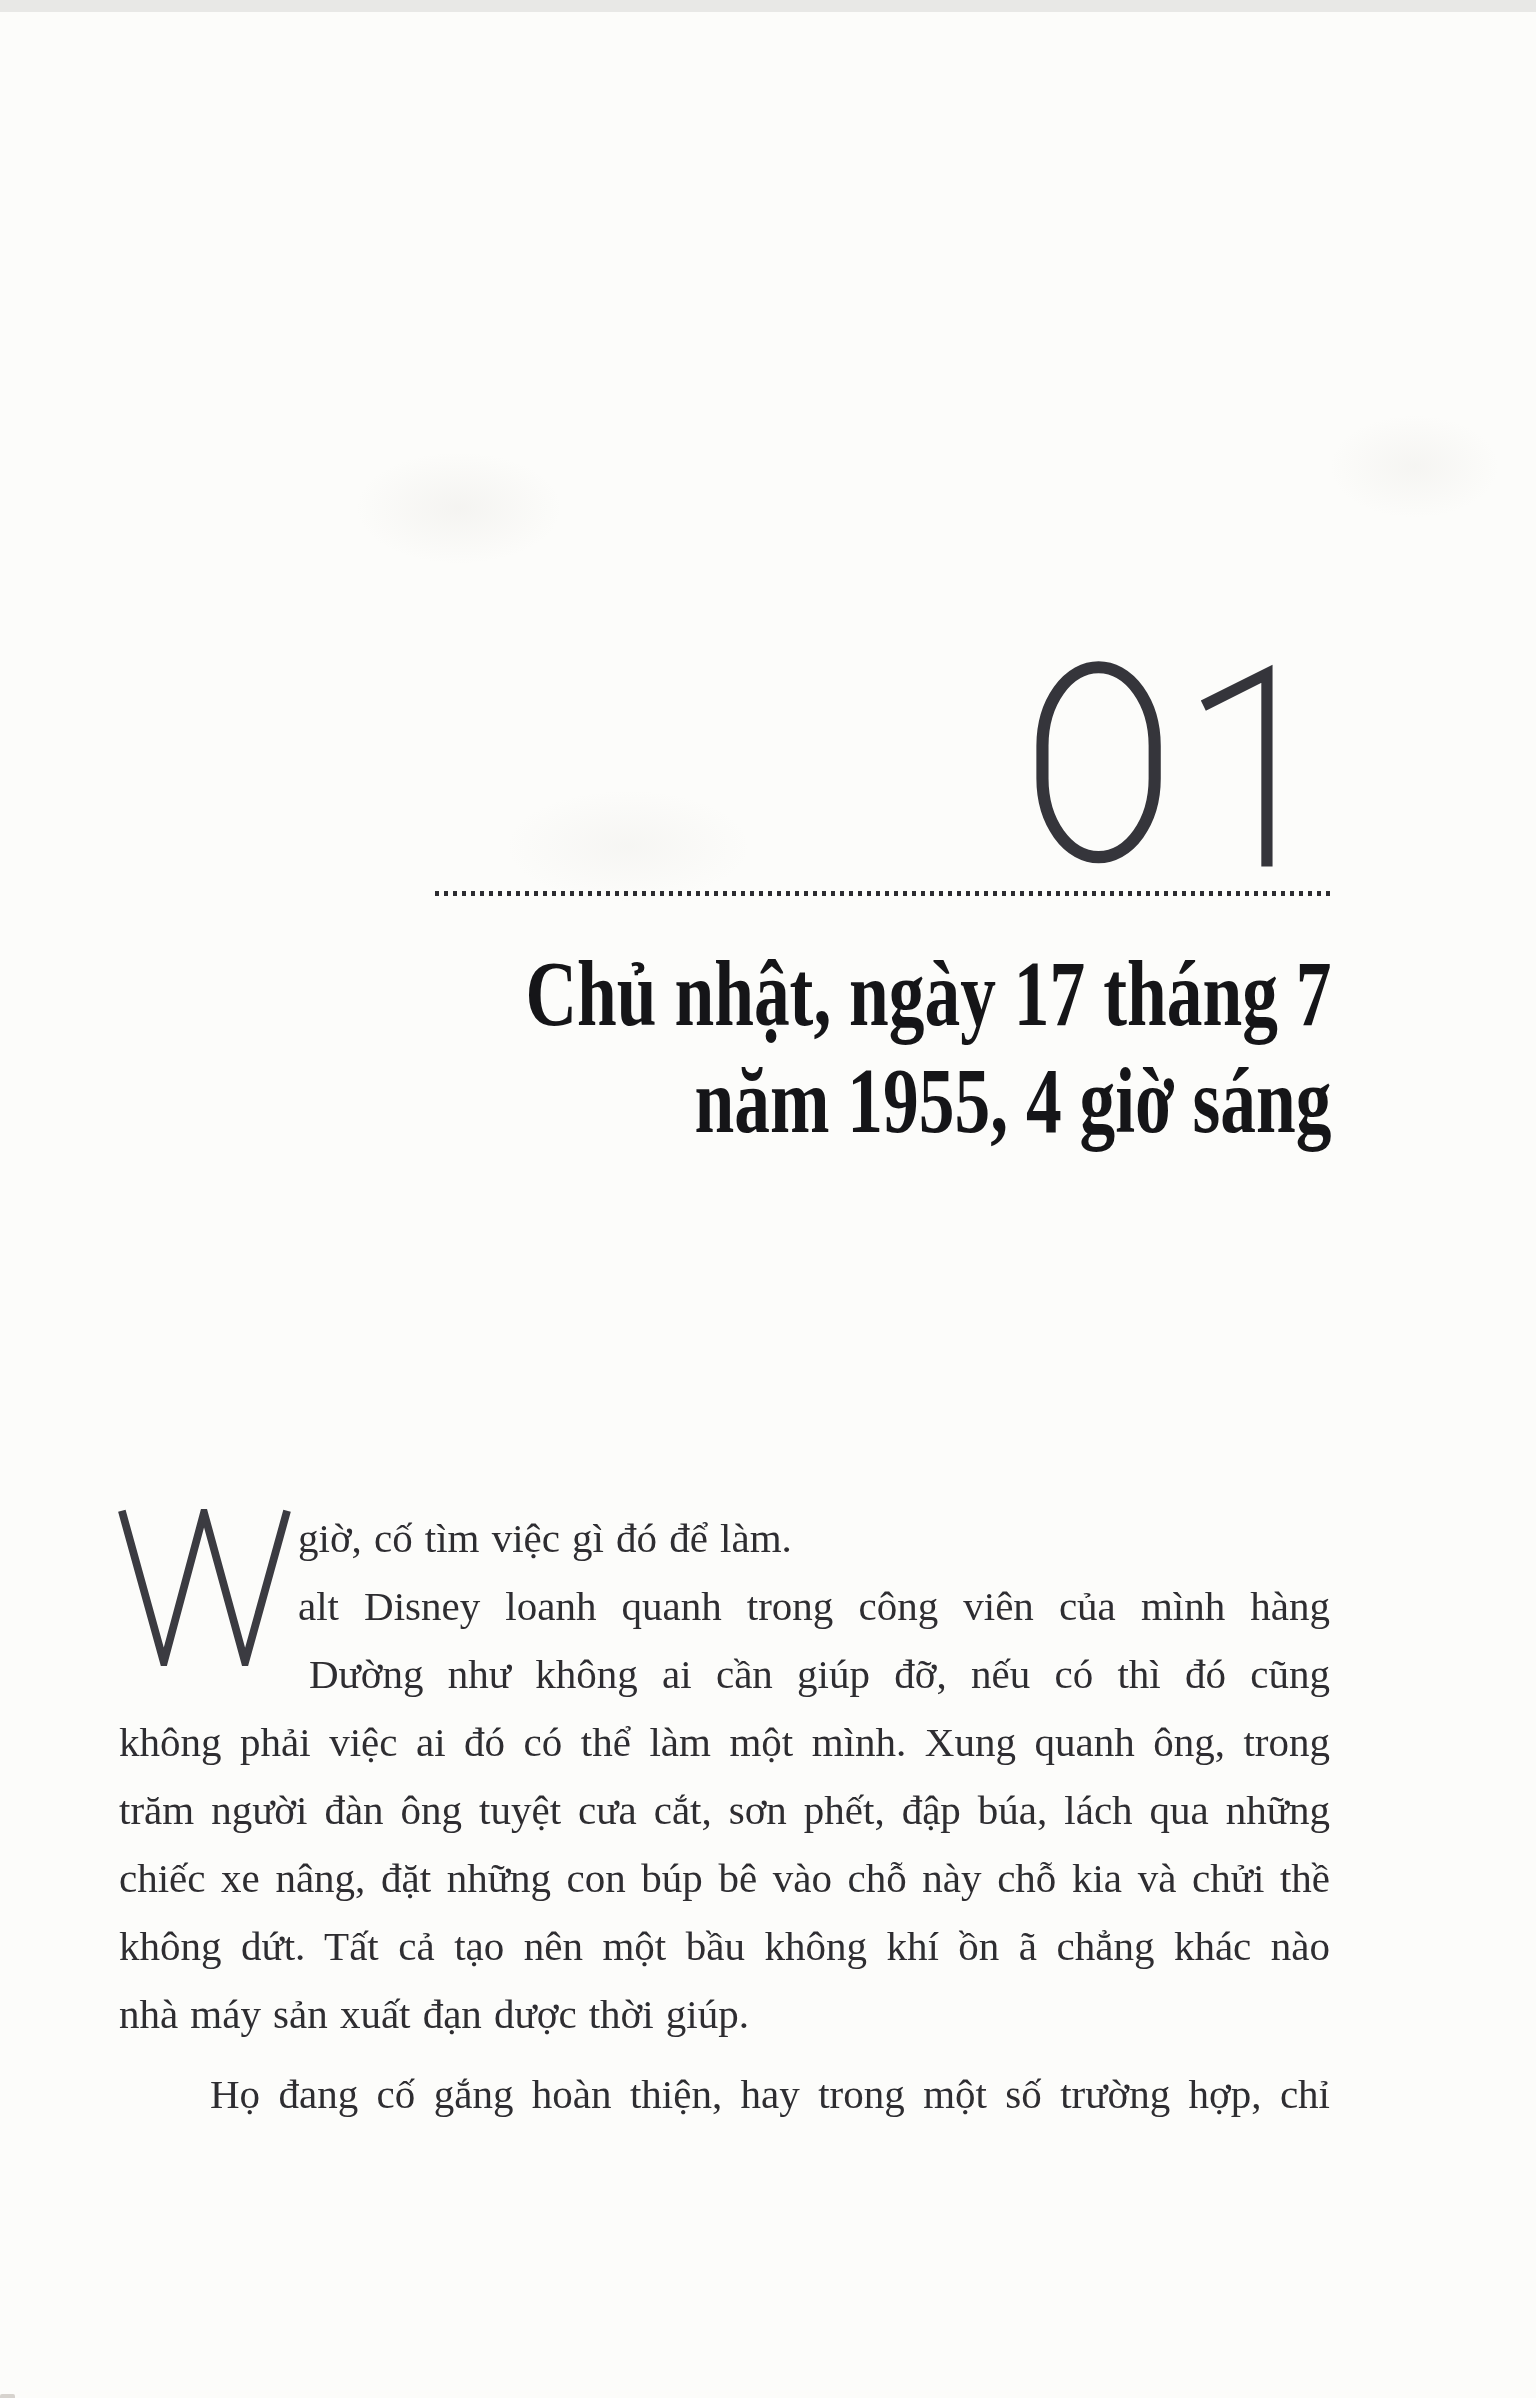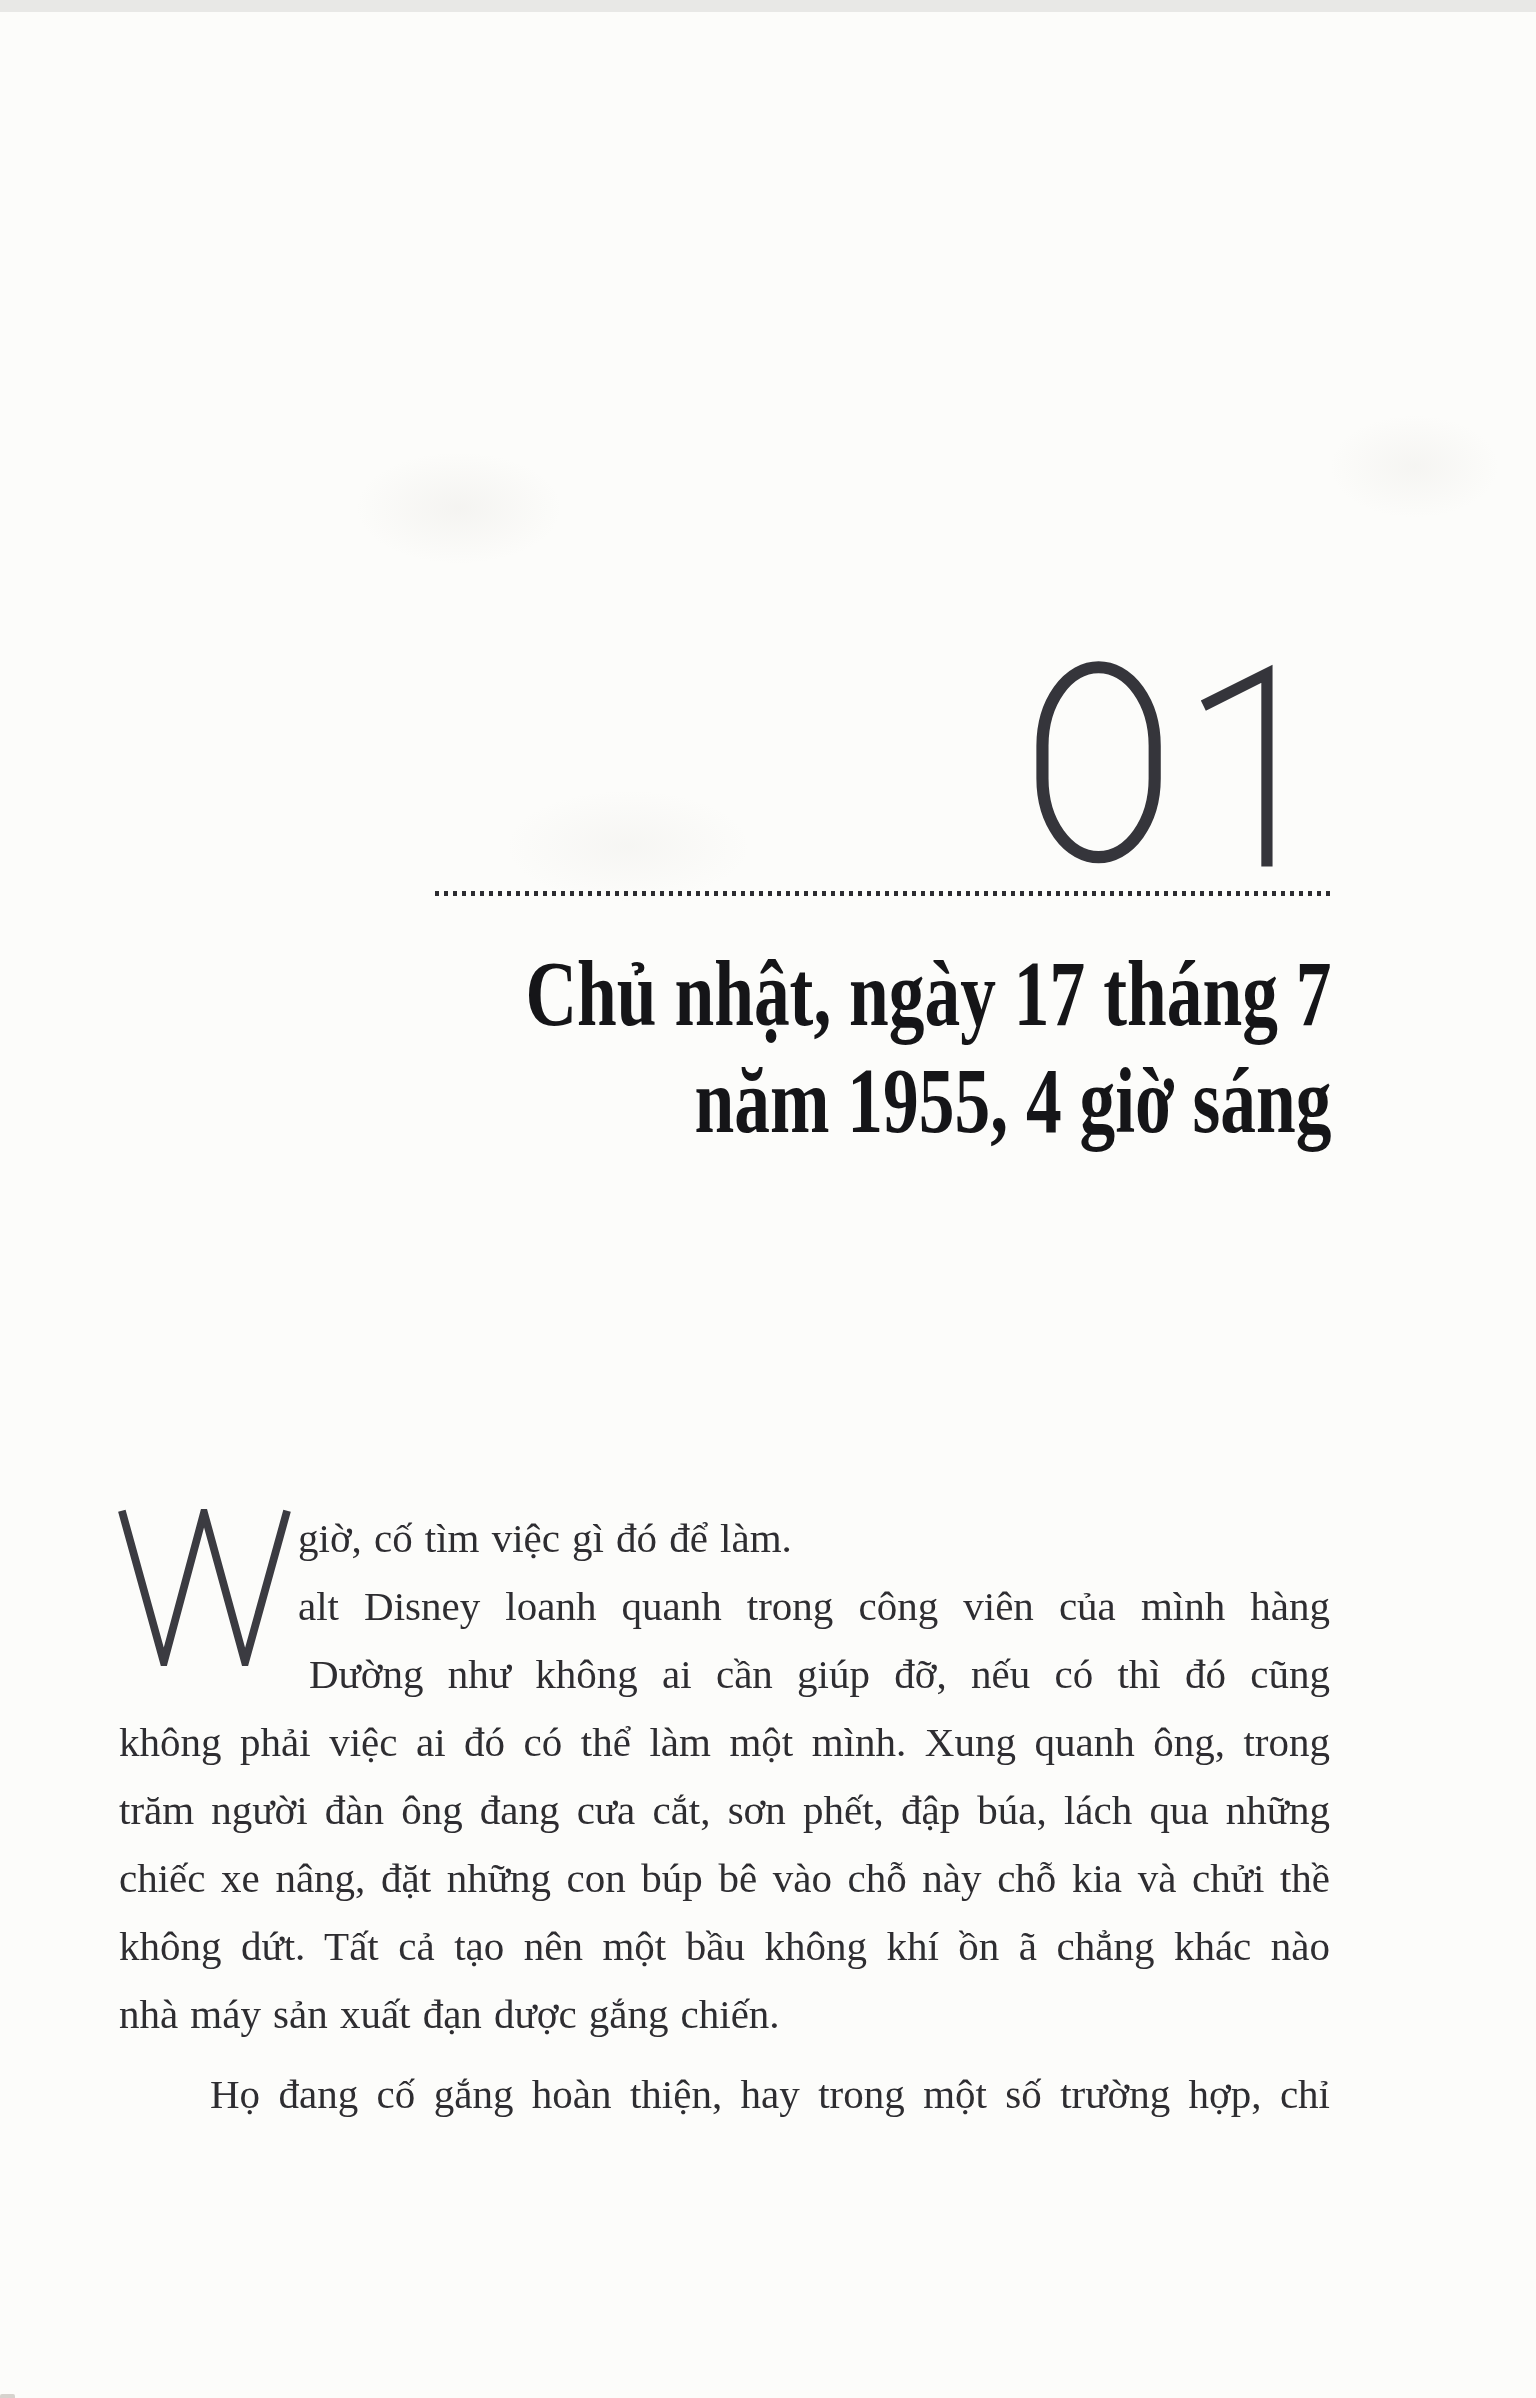--- a/index.html
+++ b/index.html
@@ -82,24 +82,24 @@
     <div class="dropcap">
       <span class="sr">W</span>
       <svg viewBox="0 0 192 172" aria-hidden="true">
         <path d="M6 2 L52 168 L96 4 L141 168 L187 2" fill="none" stroke="#3b3b41" stroke-width="8.5" stroke-linecap="butt" stroke-linejoin="miter"></path>
       </svg>
     </div>
     <div class="bl pad1">giờ, cố tìm việc gì đó để làm.</div>
     <div class="bl j pad1">alt Disney loanh quanh trong công viên của mình hàng</div>
     <div class="bl j pad2">Dường như không ai cần giúp đỡ, nếu có thì đó cũng</div>
     <div class="bl j">không phải việc ai đó có thể làm một mình. Xung quanh ông, trong</div>
-    <div class="bl j">trăm người đàn ông đang cưa cắt, sơn phết, đập búa, lách qua những</div>
+    <div class="bl j">trăm người đàn ông tuyệt cưa cắt, sơn phết, đập búa, lách qua những</div>
     <div class="bl j">chiếc xe nâng, đặt những con búp bê vào chỗ này chỗ kia và chửi thề</div>
     <div class="bl j">không dứt. Tất cả tạo nên một bầu không khí ồn ã chẳng khác nào</div>
-    <div class="bl">nhà máy sản xuất đạn dược gắng chiến.</div>
+    <div class="bl">nhà máy sản xuất đạn dược thời giúp.</div>
     <div class="bl j indent gap">Họ đang cố gắng hoàn thiện, hay trong một số trường hợp, chỉ</div>
   </div>
 
   <div class="smudge1"></div>
   <div class="smudge2"></div>
 
 </div>
 
 
 </body></html>

